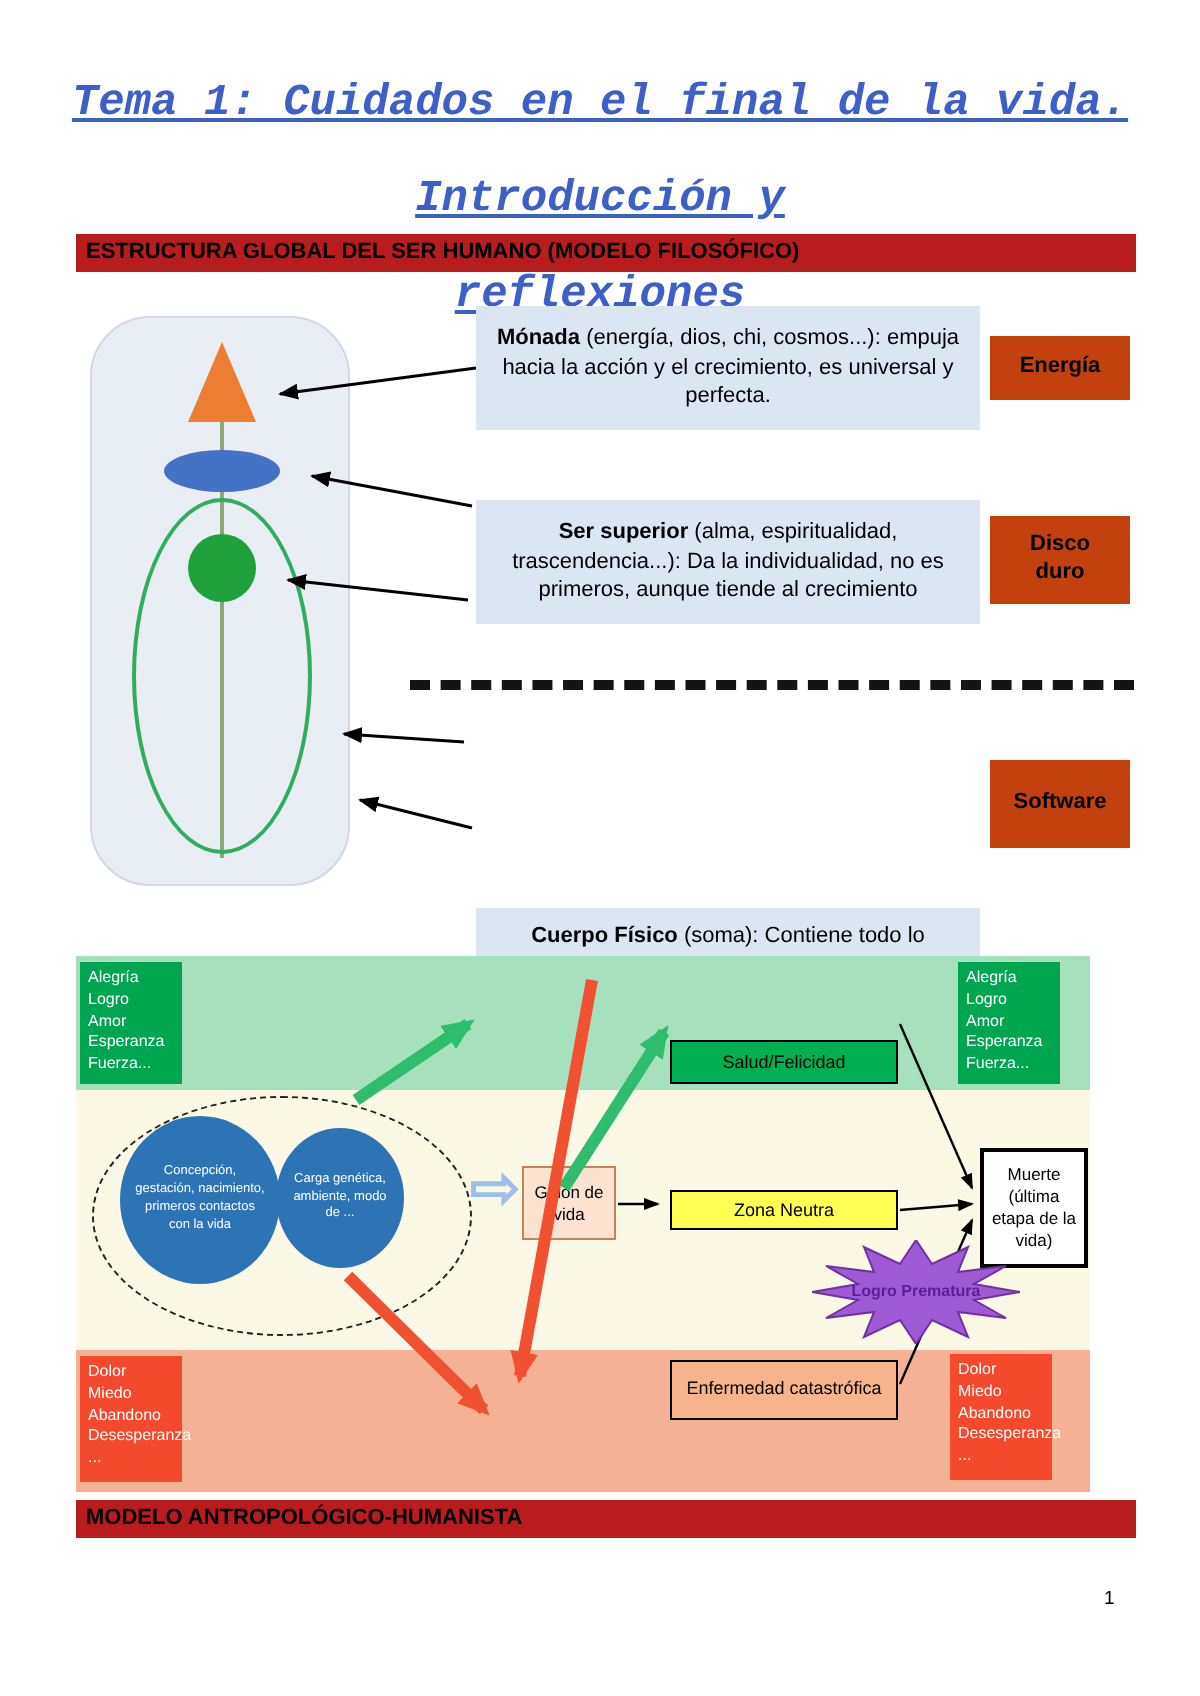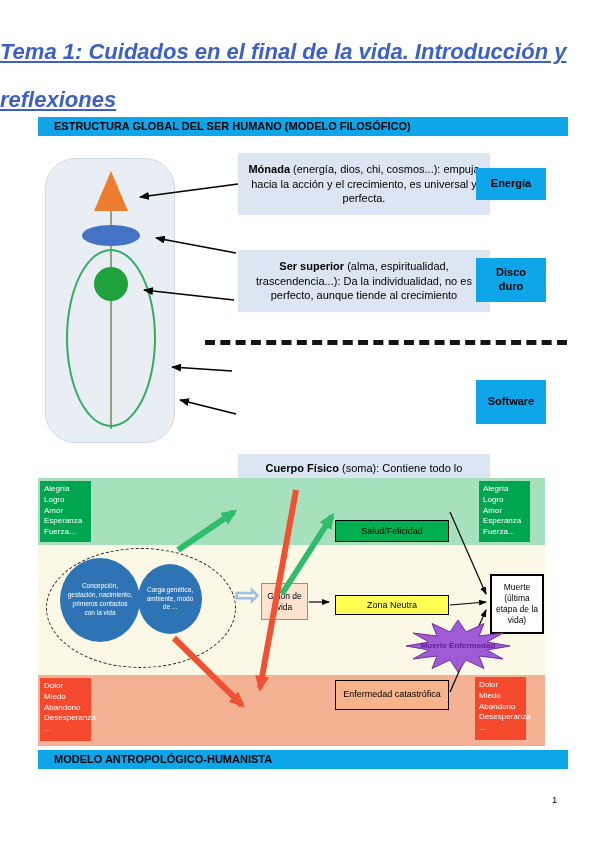--- a/index.html
+++ b/index.html
@@ -1,48 +1,48 @@
 <!DOCTYPE html>
 <html><head>
 <meta charset="utf-8">
 <style>
   * { margin:0; padding:0; box-sizing:border-box; }
   body { background:#888; font-family:"Liberation Sans", sans-serif; }
   .page { position:relative; width:600px; height:848px; background:#ffffff; margin:0 auto; overflow:hidden; }
 
   
-  .title { position:absolute; top:28px; left:0; width:600px; 
-           font-family:Liberation Sans, sans-serif; font-style:italic; font-weight:bold;
+  .title { position:absolute; top:28px; left:0; width:600px; text-align:center;
+           font-family:Liberation Mono, monospace; font-style:italic; font-weight:bold;
            font-size:22px; color:#3d5fc8; line-height:48px; }
   .title div { text-decoration:underline; }
 
   
-  .hdr { position:absolute; left:38px; width:530px; height:19px; background:#0ea5e9;
-         font-weight:bold; font-size:11px; line-height:19px; padding-left:16px; color:#000; }
+  .hdr { position:absolute; left:38px; width:530px; height:19px; background:#b91c1c;
+         font-weight:bold; font-size:11px; line-height:19px; padding-left:5px; color:#000; }
 
   
   .figure { position:absolute; left:45px; top:158px; width:130px; height:285px;
             background:#e9edf4; border:1px solid #d2d9e4; border-radius:30px; }
   .vline { position:absolute; left:64px; top:48px; width:2px; height:222px; background:#8aa87a; }
   .tri { position:absolute; left:48px; top:12px; width:0; height:0;
          border-left:17px solid transparent; border-right:17px solid transparent;
          border-bottom:40px solid #ed7d31; }
   .oval { position:absolute; left:20px; top:90px; width:90px; height:178px;
           border:2px solid #2fae60; border-radius:50%; }
   .ell  { position:absolute; left:36px; top:66px; width:58px; height:21px;
           background:#4472c4; border-radius:50%; }
   .circ { position:absolute; left:48px; top:108px; width:34px; height:34px;
           background:#1fa23c; border-radius:50%; }
 
   
   .rowbox { position:absolute; left:238px; width:252px; background:#dbe6f2;
             font-size:11px; color:#000; display:flex; align-items:center; justify-content:center;
             text-align:center; padding:3px 8px; line-height:1.35; }
   .rowtop { align-items:flex-start; padding-top:7px; }
-  .lblbox { position:absolute; left:476px; width:70px; background:#0ea5e9; font-weight:bold;
+  .lblbox { position:absolute; left:495px; width:70px; background:#c2410c; font-weight:bold;
             font-size:11px; color:#000; display:flex; align-items:center; justify-content:center;
             text-align:center; line-height:1.25; padding:0 4px; }
 
   .dashline { position:absolute; left:205px; top:340px; width:362px; height:0;
               border-top:5px dashed #141414; }
 
   .arrows1 { position:absolute; left:0; top:0; pointer-events:none; z-index:3; }
 
   
   .ldg { position:absolute; left:38px; top:478px; width:530px; height:268px; z-index:2; }
@@ -103,21 +103,21 @@
     <div class="ell"></div>
     <div class="circ"></div>
   </div>
 
   <div class="rowbox" style="top:153px;height:62px">
     <span><b>Mónada</b><span> (energía, dios, chi, cosmos...): empuja hacia la acción y el crecimiento, es universal y perfecta.</span></span>
   </div>
   <div class="lblbox" style="top:168px;height:32px">Energía</div>
 
   <div class="rowbox" style="top:250px;height:62px">
-    <span><b>Ser superior</b><span> (alma, espiritualidad, trascendencia...): Da la individualidad, no es perfecto, aunque tiende al crecimiento</span></span>
+    <span><b>Ser superior</b><span> (alma, espiritualidad, trascendencia...): Da la individualidad, no es primeros, aunque tiende al crecimiento</span></span>
   </div>
   <div class="lblbox" style="top:258px;height:44px;padding:0 14px">Disco duro</div>
 
   <div class="dashline"></div>
 
   <div class="lblbox" style="top:380px;height:44px">Software</div>
 
   <div class="rowbox rowtop" style="top:454px;height:46px">
     <span><b>Cuerpo Físico</b><span> (soma): Contiene todo lo</span></span>
   </div>
@@ -200,21 +200,21 @@
       <line x1="271" y1="124" x2="291" y2="124" stroke="#000" stroke-width="1.2" marker-end="url(#mk2)"></line>
       <line x1="412" y1="34" x2="448" y2="116" stroke="#000" stroke-width="1.2" marker-end="url(#mk2)"></line>
       <line x1="412" y1="127" x2="448" y2="124" stroke="#000" stroke-width="1.2" marker-end="url(#mk2)"></line>
       <line x1="412" y1="214" x2="448" y2="132" stroke="#000" stroke-width="1.2" marker-end="url(#mk2)"></line>
     </svg>
 
     <div class="star">
       <svg width="104" height="52" viewBox="0 0 104 52">
         <polygon points="104,26 81,30 97,39 73,36 78,48.5 60,40 52,52 44,40 26,48.5 31,36 7,39 23,30 0,26 23,22 7,13 31,16 26,3.5 44,12 52,0 60,12 78,3.5 73,16 97,13 81,22" fill="#a05ad5" stroke="#7030a0" stroke-width="1"></polygon>
       </svg>
-      <div class="startxt">Muerte Enfermedad</div>
+      <div class="startxt">Logro Prematura</div>
     </div>
   </div>
 
   <div class="hdr" style="top:750px">MODELO ANTROPOLÓGICO-HUMANISTA</div>
 
   <div class="pagenum">1</div>
 
 </div>
 
 </body></html>

